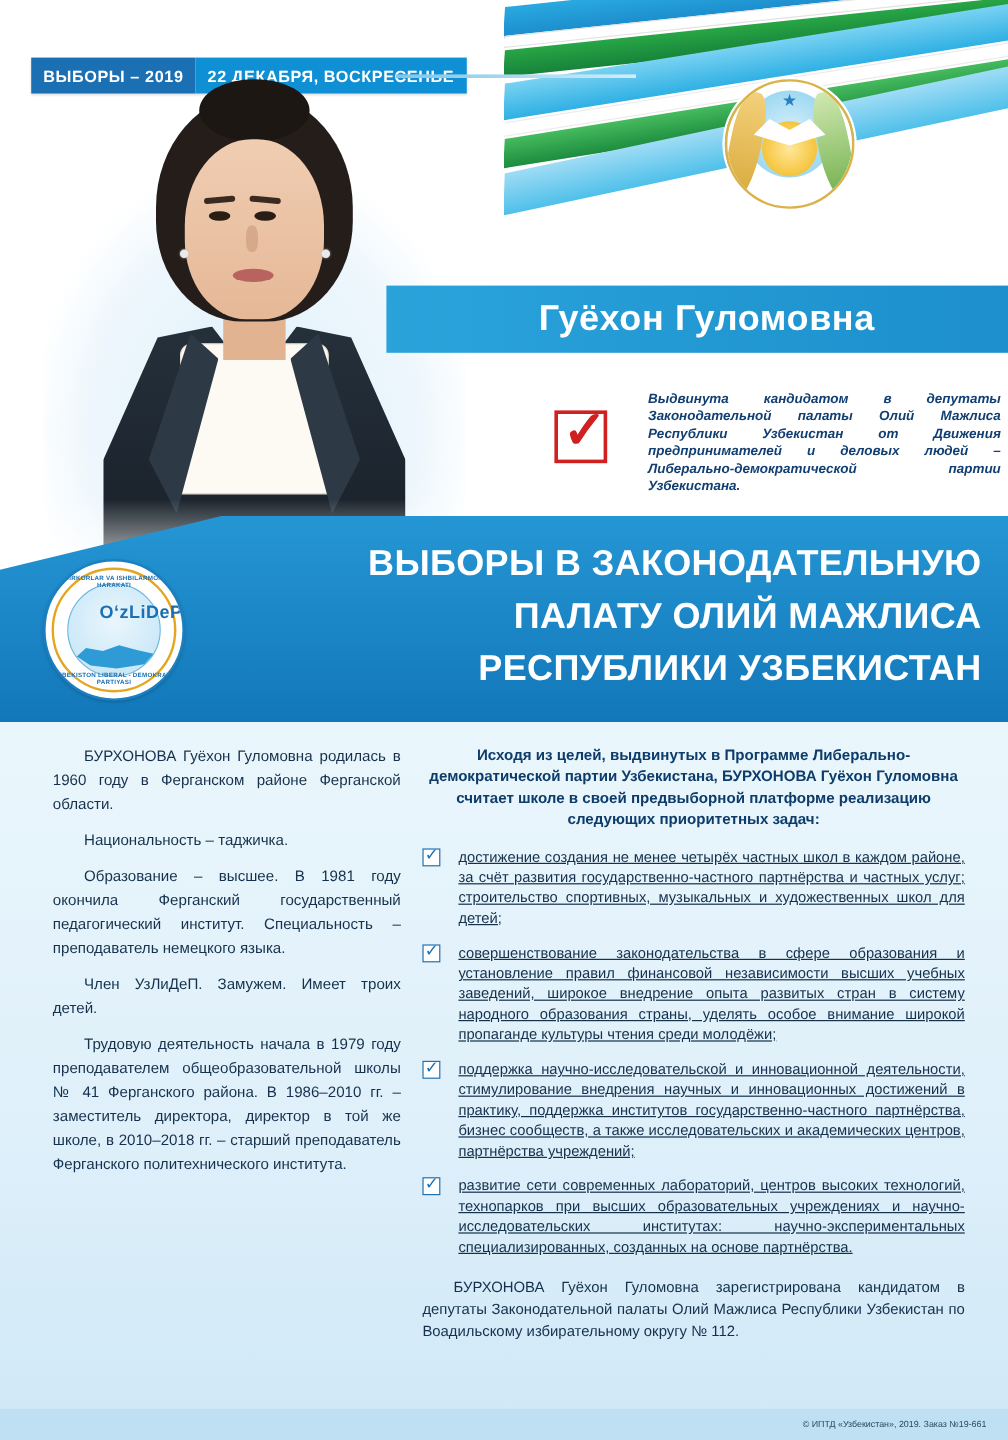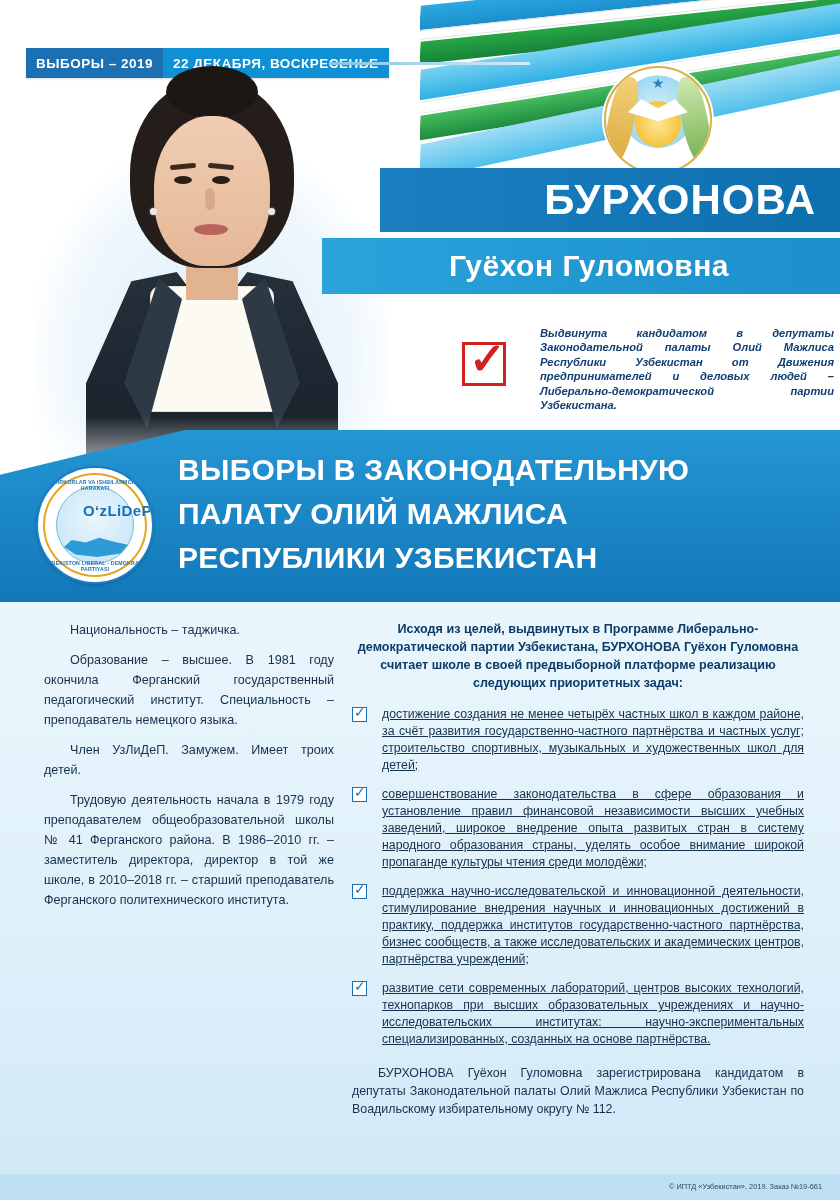--- a/index.html
+++ b/index.html
@@ -203,21 +203,21 @@
     position:absolute; left:0; top:430px; width:840px; height:172px;
   }
   .headline-band .shape {
     position:absolute; right:0; top:0; width:840px; height:172px;
     background: linear-gradient(180deg,#2596d4 0%, #1277b9 100%);
     clip-path: polygon(22% 0%, 100% 0%, 100% 100%, 0% 100%, 0% 26%);
   }
   .headline-band .txt {
     position:absolute; right: 22px; top: 18px; width: 640px;
     color:#ffffff; font-weight:bold; font-size: 30px; line-height: 44px;
-    text-align: left; letter-spacing: .3px;
+    text-align: right; letter-spacing: .3px;
   }
   
   .party-logo {
     position:absolute; left: 36px; top: 466px; width: 118px; height: 118px;
     border-radius:50%; background:#ffffff;
     border:2px solid #1b7fc0;
     box-shadow:0 1px 3px rgba(0,0,0,.2);
     overflow:hidden;
   }
   .party-logo .ring {
@@ -334,23 +334,20 @@
       <div class="brow2"></div>
       <div class="eye"></div>
       <div class="eye2"></div>
       <div class="nose"></div>
       <div class="lips"></div>
       <div class="earrL"></div>
       <div class="earrR"></div>
       <div class="fade"></div>
     </div>
 
-    <div class="name-banner">
-      <div class="txt">БУРХОНОВА</div>
-    </div>
     <div class="name-sub">
       <div class="txt">Гуёхон Гуломовна</div>
     </div>
 
     <div class="nomination">
       <div class="chk"></div>
       <div class="ntext">Выдвинута кандидатом в депутаты Законодательной палаты Олий Мажлиса Республики Узбекистан от Движения предпринимателей и деловых людей – Либерально-демократической партии Узбекистана.</div>
     </div>
   </div>
 
@@ -368,20 +365,21 @@
     <div class="inner"></div>
     <div class="arc-top">TADBIRKORLAR VA ISHBILARMONLAR HARAKATI</div>
     <div class="lname">O‘zLiDeP</div>
     <div class="map"></div>
     <div class="arc-bot">O‘ZBEKISTON LIBERAL - DEMOKRATIK PARTIYASI</div>
   </div>
 
   <div class="body-area">
 
     <div class="col-left">
+      <p>БУРХОНОВА Гуёхон Гуломовна родилась в 1960 году в Ферганском районе Ферганской области.</p>
       <p>Национальность – таджичка.</p>
       <p>Образование – высшее. В 1981 году окончила Ферганский государственный педагогический институт. Специальность – преподаватель немецкого языка.</p>
       <p>Член УзЛиДеП. Замужем. Имеет троих детей.</p>
       <p>Трудовую деятельность начала в 1979 году преподавателем общеобразовательной школы № 41 Ферганского района. В 1986–2010 гг. – заместитель директора, директор в той же школе, в 2010–2018 гг. – старший преподаватель Ферганского политехнического института.</p>
     </div>
 
     <div class="col-right">
       <div class="intro">Исходя из целей, выдвинутых в Программе Либерально-демократической партии Узбекистана, БУРХОНОВА Гуёхон Гуломовна считает школе в своей предвыборной платформе реализацию следующих приоритетных задач:</div>
 
       <div class="task">

